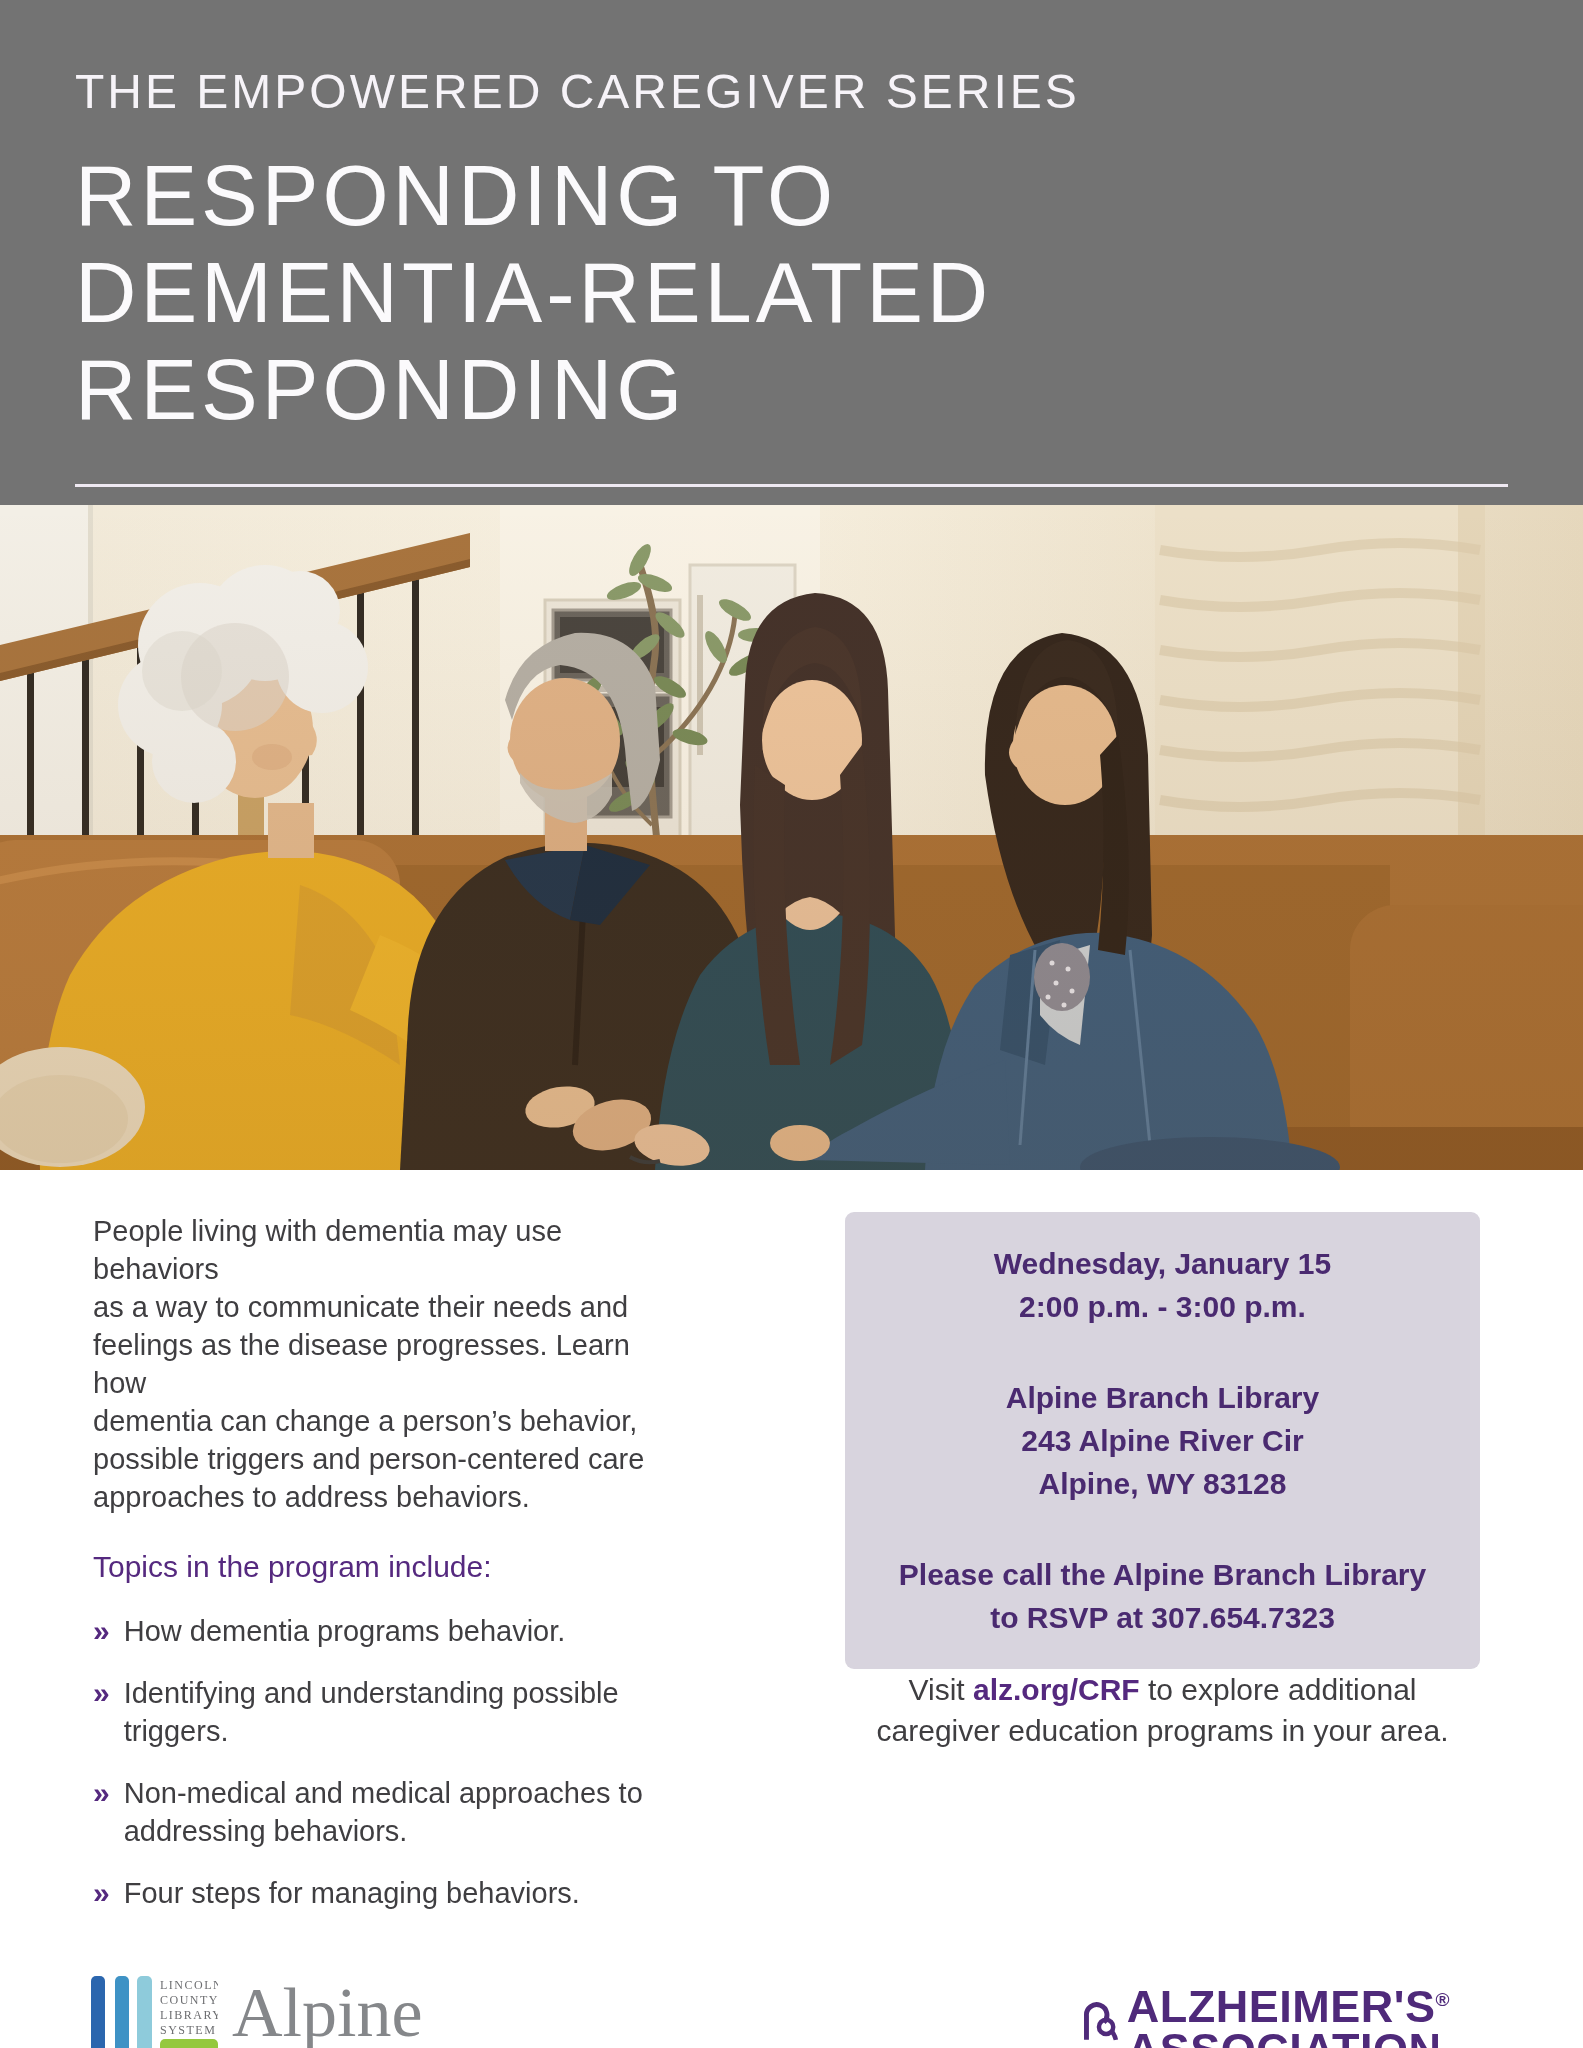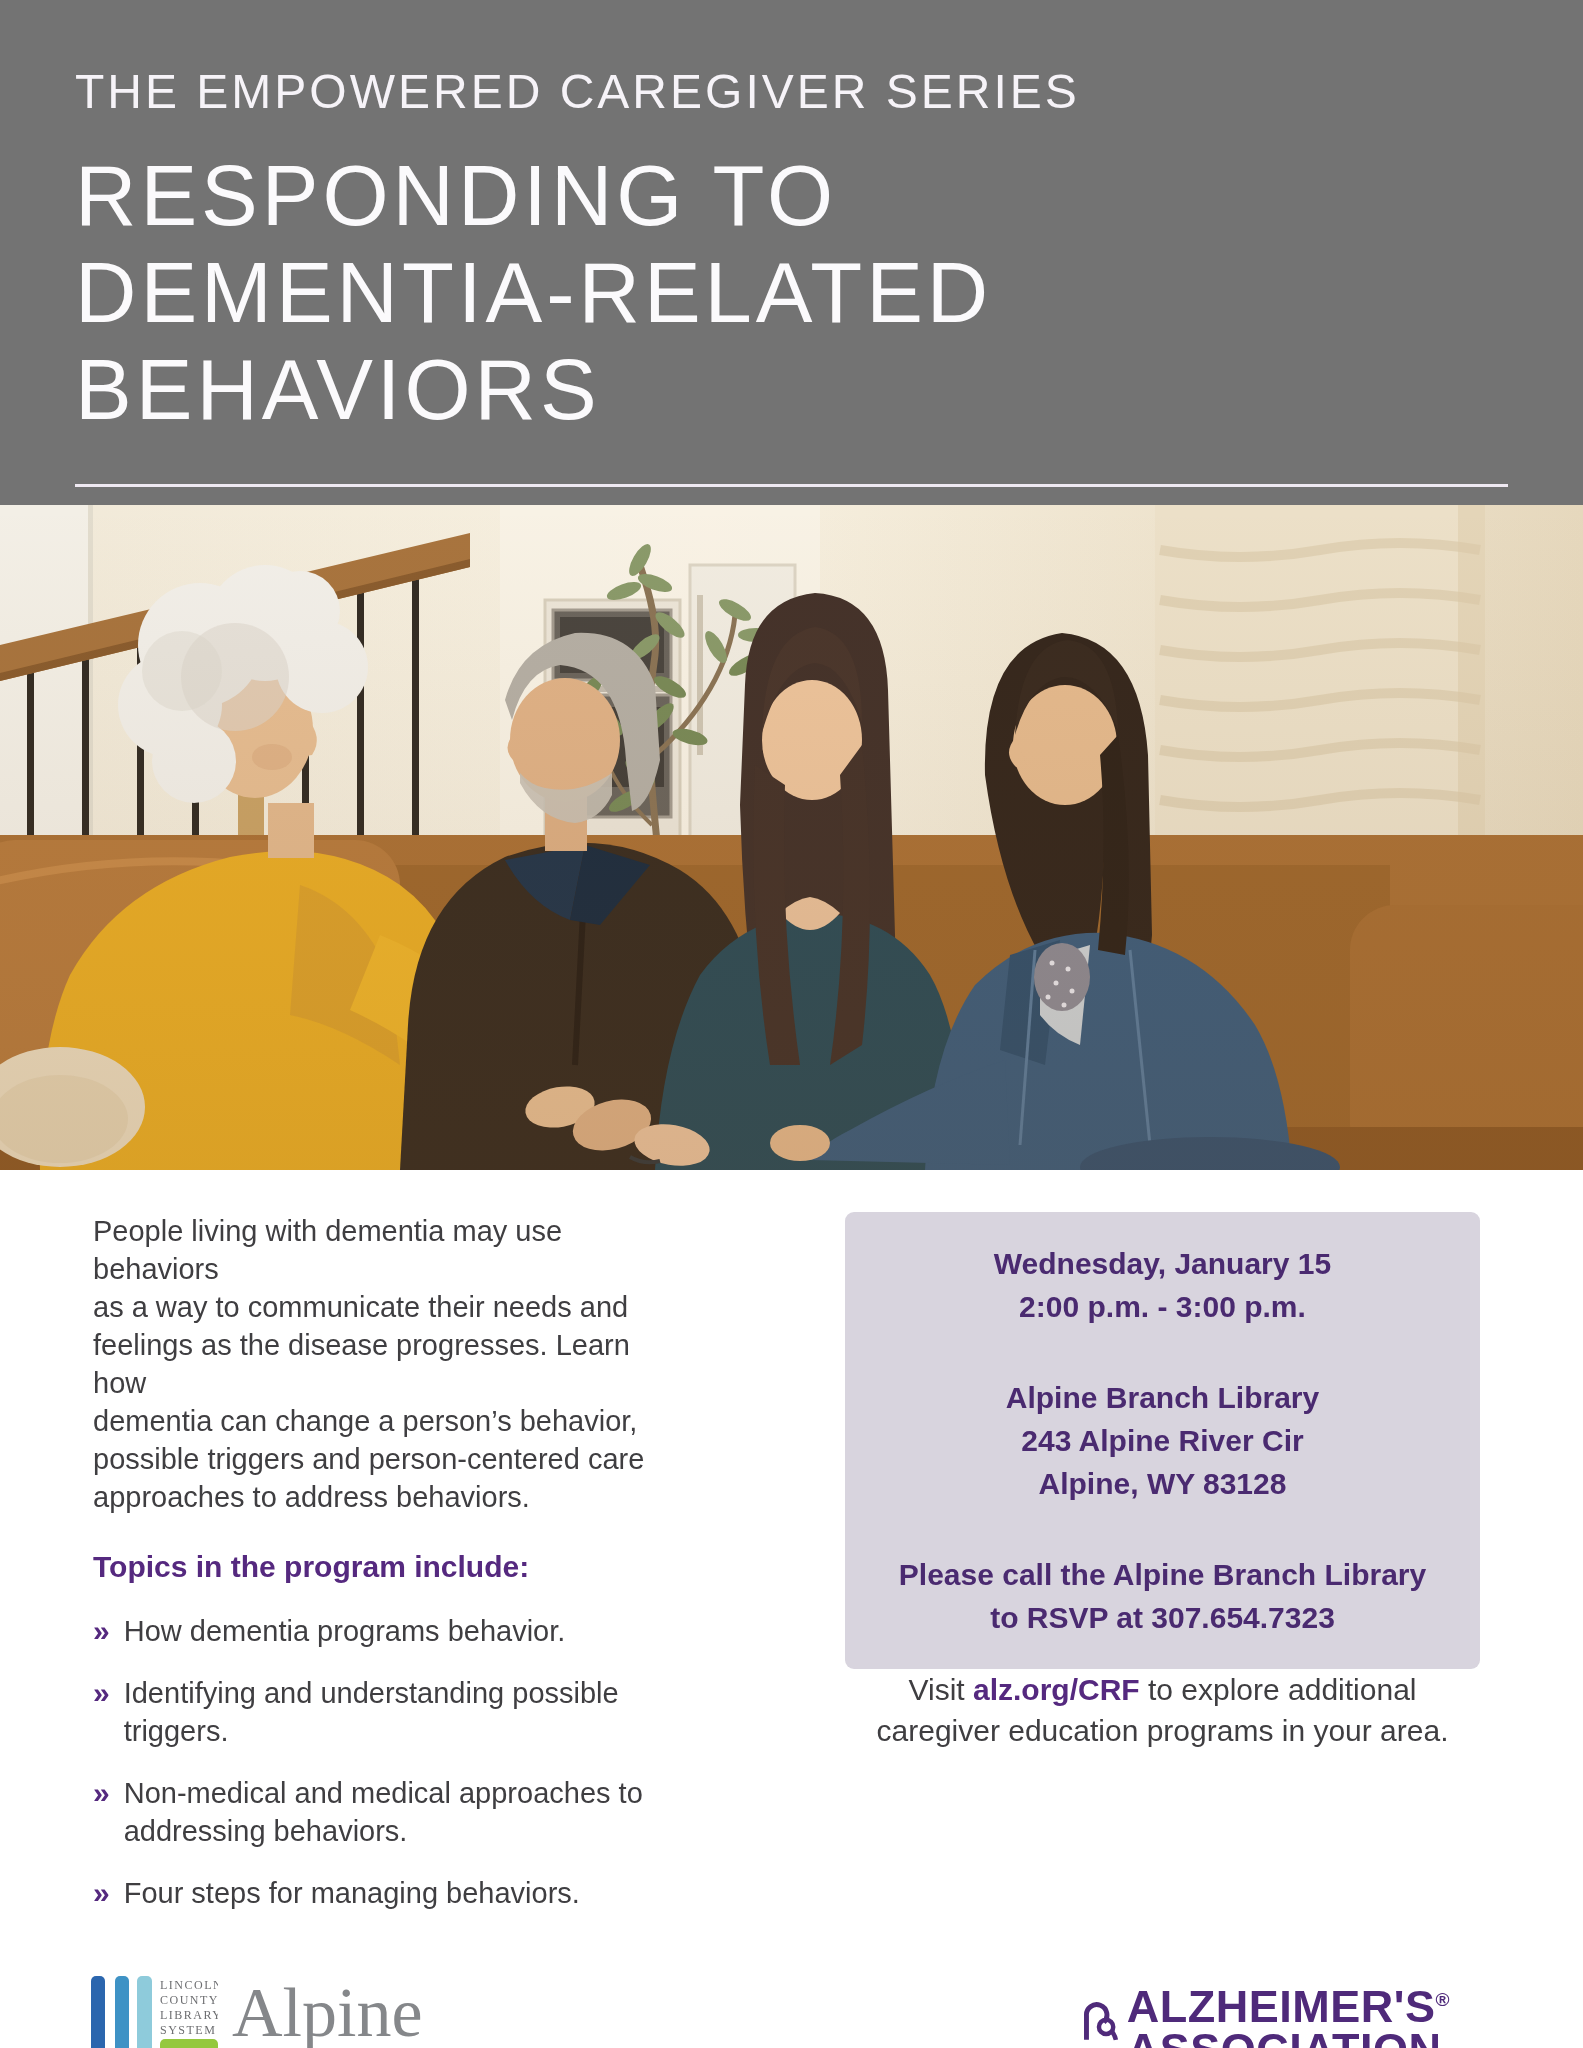--- a/index.html
+++ b/index.html
@@ -38,21 +38,21 @@
   
   .content{
     display:flex;box-sizing:border-box;align-items:flex-start;
     padding:42px 103px 0 93px;
     gap:44px;
   }
   .left-col{width:560px;color:#3f3e41;}
   .intro-line{font-size:29px;line-height:38px;color:#3f3e41;}
   .topics-heading{
     margin-top:34px;margin-bottom:28px;
-    font-size:30px;font-weight:700;color:#55297f;
+    font-size:30px;font-weight:400;color:#55297f;
   }
   .topic-item{display:flex;margin-bottom:24px;}
   .topic-bullet{
     color:#55297f;font-weight:700;font-size:30px;line-height:38px;
     margin-right:14px;flex:0 0 auto;
   }
   .topic-text{font-size:29px;line-height:38px;color:#3f3e41;}
 
   .right-col{width:635px;margin-left:auto;}
   .event-box{
@@ -88,21 +88,21 @@
   .alz-word sup{font-size:19px;}
 </style>
 </head>
 <body>
 
 <div class="page">
 
   <div class="header">
     <div class="eyebrow">THE EMPOWERED CAREGIVER SERIES</div>
     <div class="title-line">RESPONDING TO</div>
-    <div class="title-line">DEMENTIA-RELATED BEHAVIORS</div>
+    <div class="title-line">DEMENTIA-RELATED RESPONDING</div>
     <div class="header-rule"></div>
     <div class="subtitle"><span>An education program presented by the Alzheimer’s Association</span><sup>®</sup></div>
   </div>
 
   <svg class="photo" viewBox="0 0 1583 665" preserveAspectRatio="none" aria-hidden="true">
     <defs>
       <linearGradient id="wallGrad" x1="0" y1="0" x2="1" y2="0">
         <stop offset="0" stop-color="#f1e9d8"></stop>
         <stop offset="0.45" stop-color="#f7f0e0"></stop>
         <stop offset="1" stop-color="#e6d8bd"></stop>

